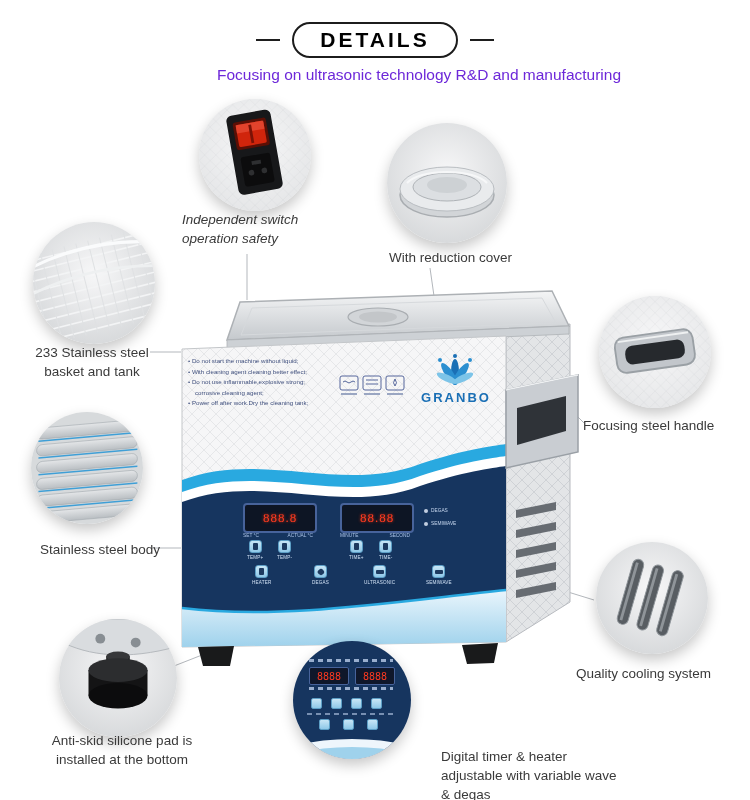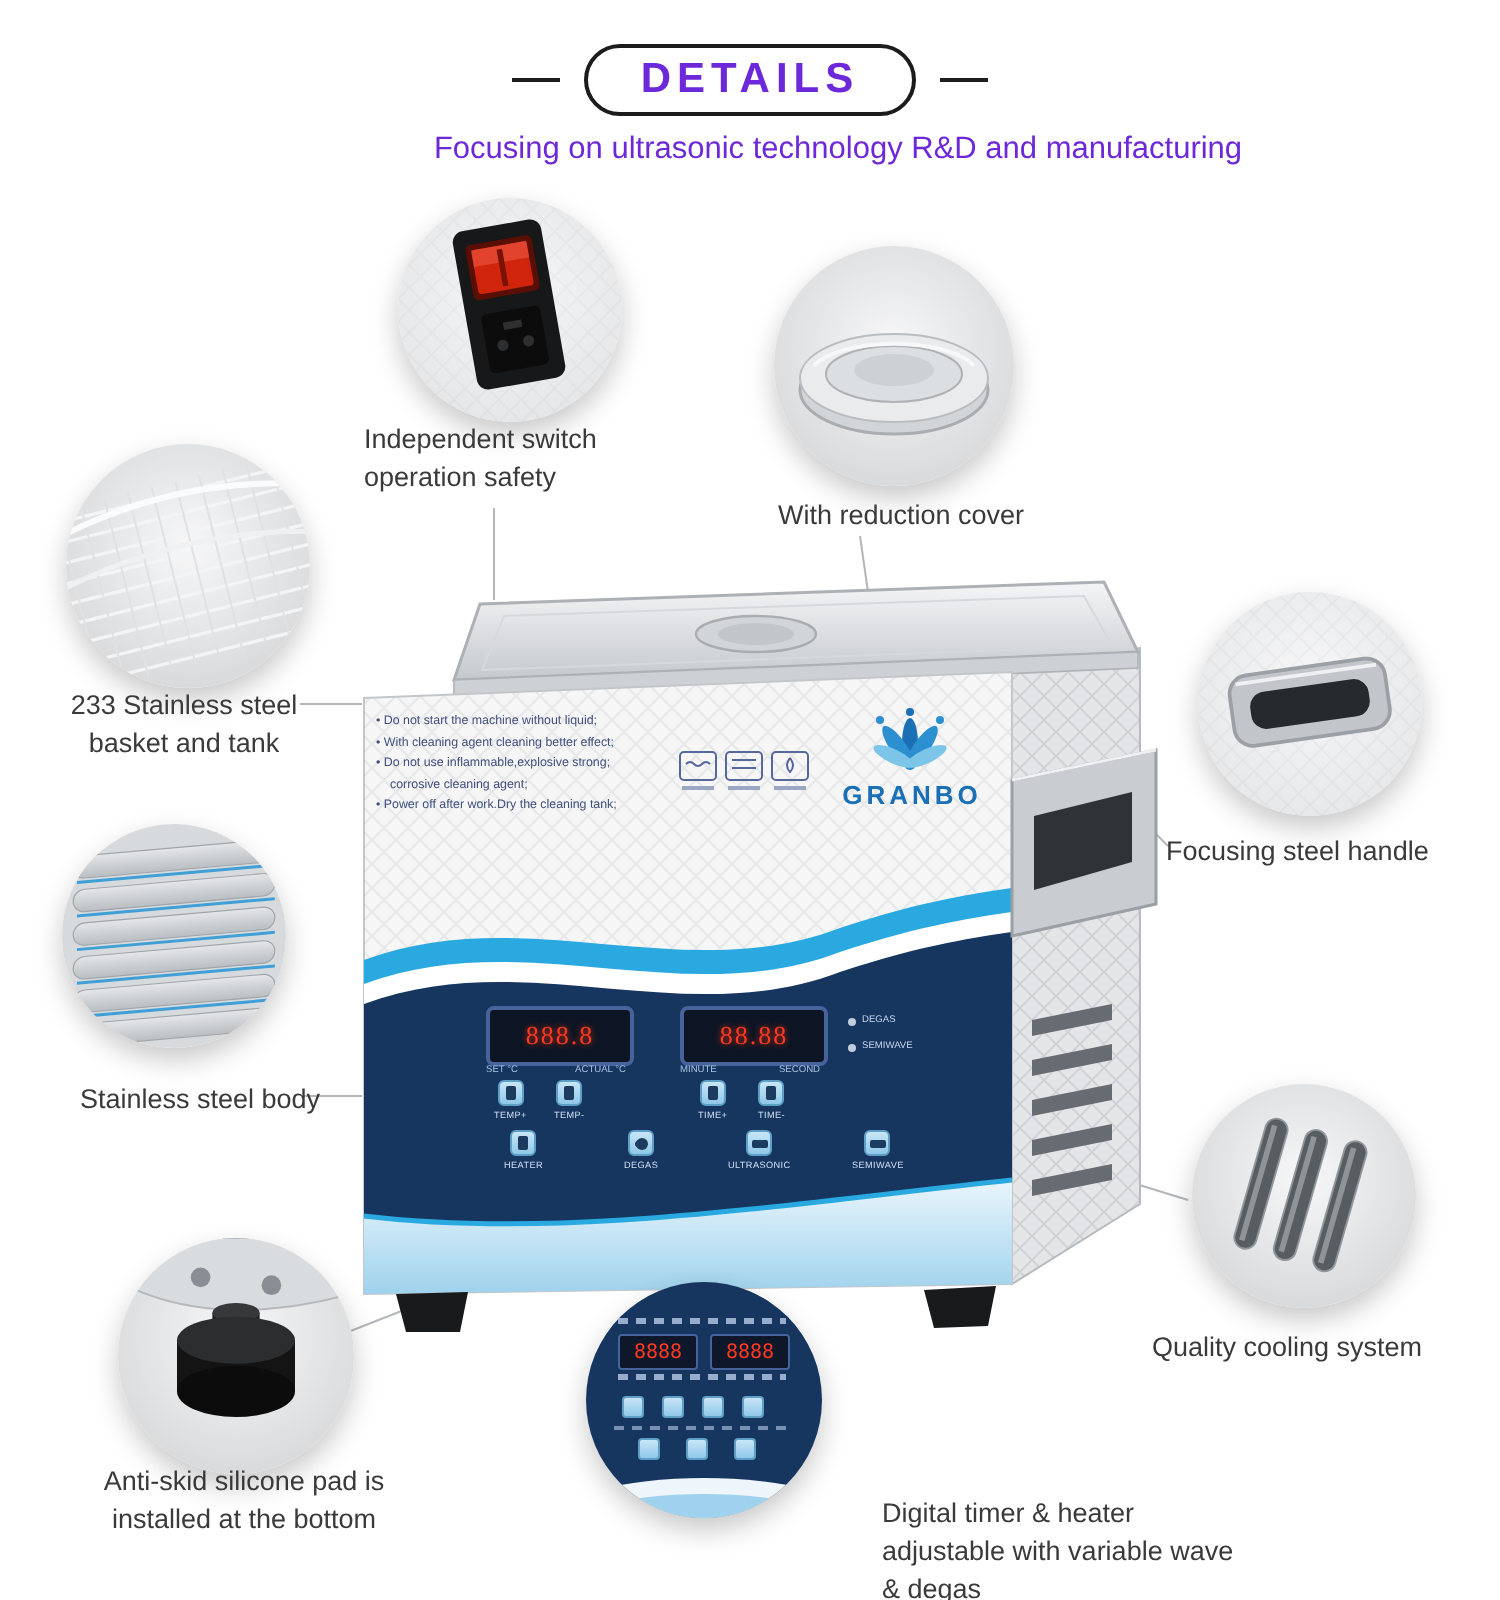--- a/index.html
+++ b/index.html
@@ -3,26 +3,26 @@
 <meta charset="utf-8">
 <style>
   html,body{margin:0;padding:0;background:#fff;}
   .stage{position:relative;width:750px;height:800px;background:#fff;overflow:hidden;
          font-family:"Liberation Sans", sans-serif;color:#3a3a3a;}
 
   
   .header{position:absolute;top:22px;left:0;width:100%;display:flex;align-items:center;justify-content:center;gap:12px;}
   .hline{width:24px;height:2px;background:#1e1e1e;}
   .badge{border:2.5px solid #1c1c1c;border-radius:22px;padding:4px 26px;font-size:21px;font-weight:bold;
-         letter-spacing:3px;color:#6d28d9;}
+         letter-spacing:3px;color:#000000;}
   .subtitle{position:absolute;top:66px;left:0;width:100%;text-align:center;font-size:15.5px;color:#6d28d9;padding-left:44px;}
 
   
   .callout-label{position:absolute;font-size:13.5px;color:#3a3a3a;line-height:1.4;}
-  #l-switch{left:182px;top:211px;width:150px;}
+  #l-switch{left:182px;top:211px;width:150px;font-style:italic;}
   #l-cover{left:389px;top:249px;width:180px;}
   #l-basket{left:16px;top:344px;width:152px;text-align:center;}
   #l-handle{left:583px;top:417px;width:160px;}
   #l-body{left:20px;top:541px;width:160px;text-align:center;}
   #l-cooling{left:576px;top:665px;width:172px;}
   #l-pad{left:28px;top:732px;width:188px;text-align:center;}
   #l-panel{left:441px;top:704px;width:180px;margin-top:44px;}
 
   
   .circle{position:absolute;border-radius:50%;overflow:hidden;box-shadow:0 6px 14px rgba(0,0,0,.22);}

